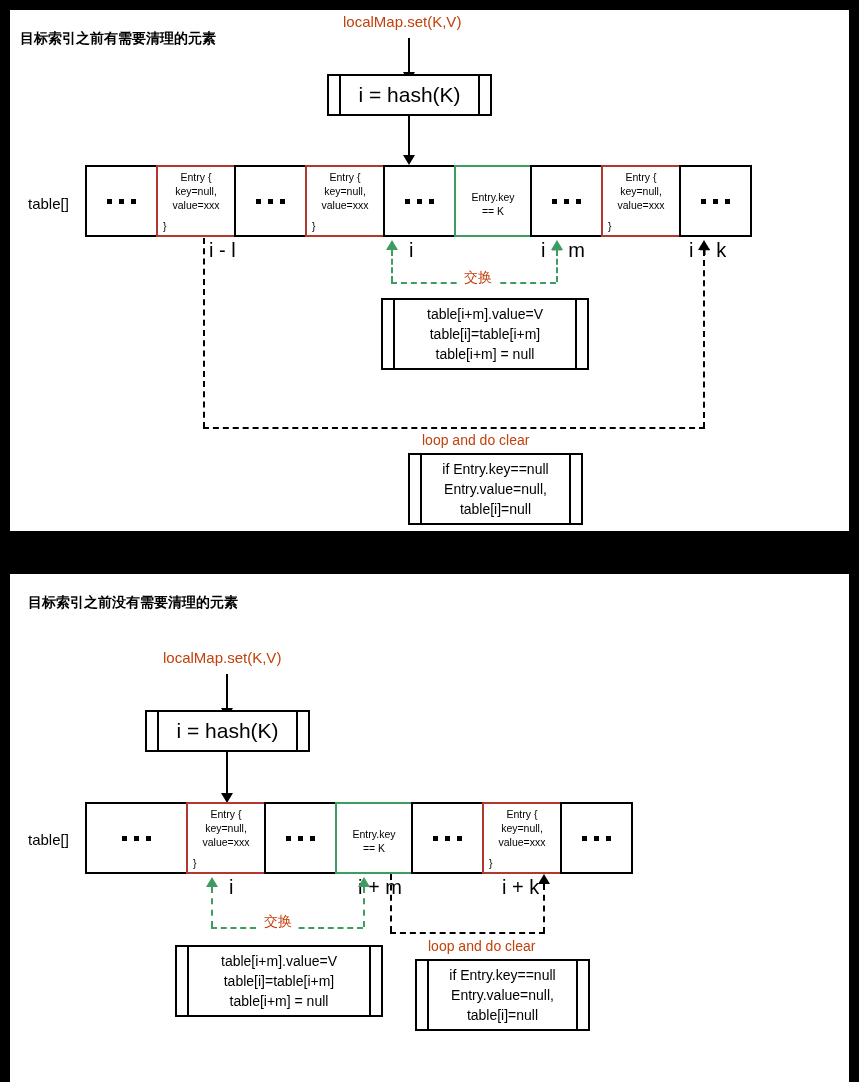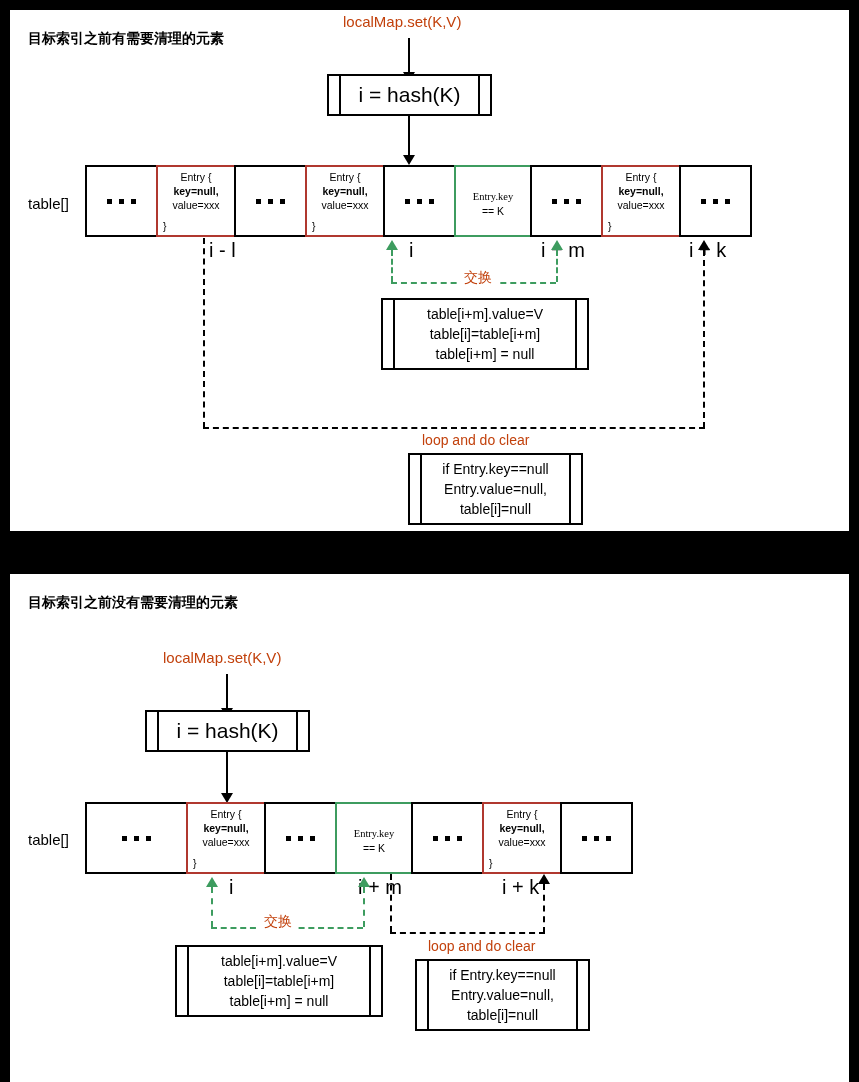--- a/index.html
+++ b/index.html
@@ -19,26 +19,26 @@
         display:flex;align-items:center;justify-content:center;text-align:center;}
   .cell.red{border-color:#b0382f;}
   .cell.green{border-color:#3d9c5f;}
   .dots{position:absolute;display:flex;gap:7px;align-items:center;}
   .dots i{display:block;width:5px;height:5px;background:#000;}
 
   
   .entry-txt{position:relative;width:100%;height:100%;}
   .entry-txt span{position:absolute;font-size:10.5px;color:#000;line-height:1;}
   .e-open{top:5px;left:50%;transform:translateX(-50%);}
-  .e-key{top:19px;left:50%;transform:translateX(-50%);font-weight:bold;}
+  .e-key{top:19px;left:50%;transform:translateX(-50%);}
   .e-val{top:33px;left:50%;transform:translateX(-50%);}
   .e-close{bottom:4px;left:5px;}
 
   .keycell span{position:absolute;left:50%;transform:translateX(-50%);font-size:10.5px;color:#000;}
-  .keycell .k1{top:24px;font-family:Liberation Serif, serif;}
+  .keycell .k1{top:24px;}
   .keycell .k2{top:38px;}
 
   
   .subbox{position:absolute;box-sizing:border-box;background:#fff;border:2px solid #000;
           display:flex;align-items:center;justify-content:center;}
   .subbox::before,.subbox::after{content:"";position:absolute;top:0;bottom:0;width:0;border-left:2px solid #000;}
   .subbox::before{left:10px;}
   .subbox::after{right:10px;}
   .subbox .inner{font-size:21px;color:#000;white-space:nowrap;z-index:2;}
   .subbox .code{font-size:14px;color:#000;line-height:1.45;text-align:center;z-index:2;white-space:pre-line;}
@@ -54,21 +54,21 @@
   .arrow-up{position:absolute;width:0;height:0;border-left:6px solid transparent;border-right:6px solid transparent;border-bottom:10px solid #000;}
   .arrow-up.green{border-bottom-color:#3d9c5f;}
 </style>
 </head>
 <body>
 
 <div class="page">
 
   <div class="panel" id="panel-1">
 
-    <div class="abs title" style="left:18px;top:20px;">目标索引之前有需要清理的元素</div>
+    <div class="abs title" style="left:10px;top:20px;">目标索引之前有需要清理的元素</div>
 
     <div class="abs lbl" style="left:333px;top:4px;font-size:15px;">localMap.set(K,V)</div>
 
     <div class="vline" style="left:398px;top:28px;height:36px;"></div>
     <div class="arrow-dn" style="left:393px;top:62px;"></div>
 
     <div class="subbox" style="left:317px;top:64px;width:165px;height:42px;">
       <span class="inner">i = hash(K)</span>
     </div>
 

